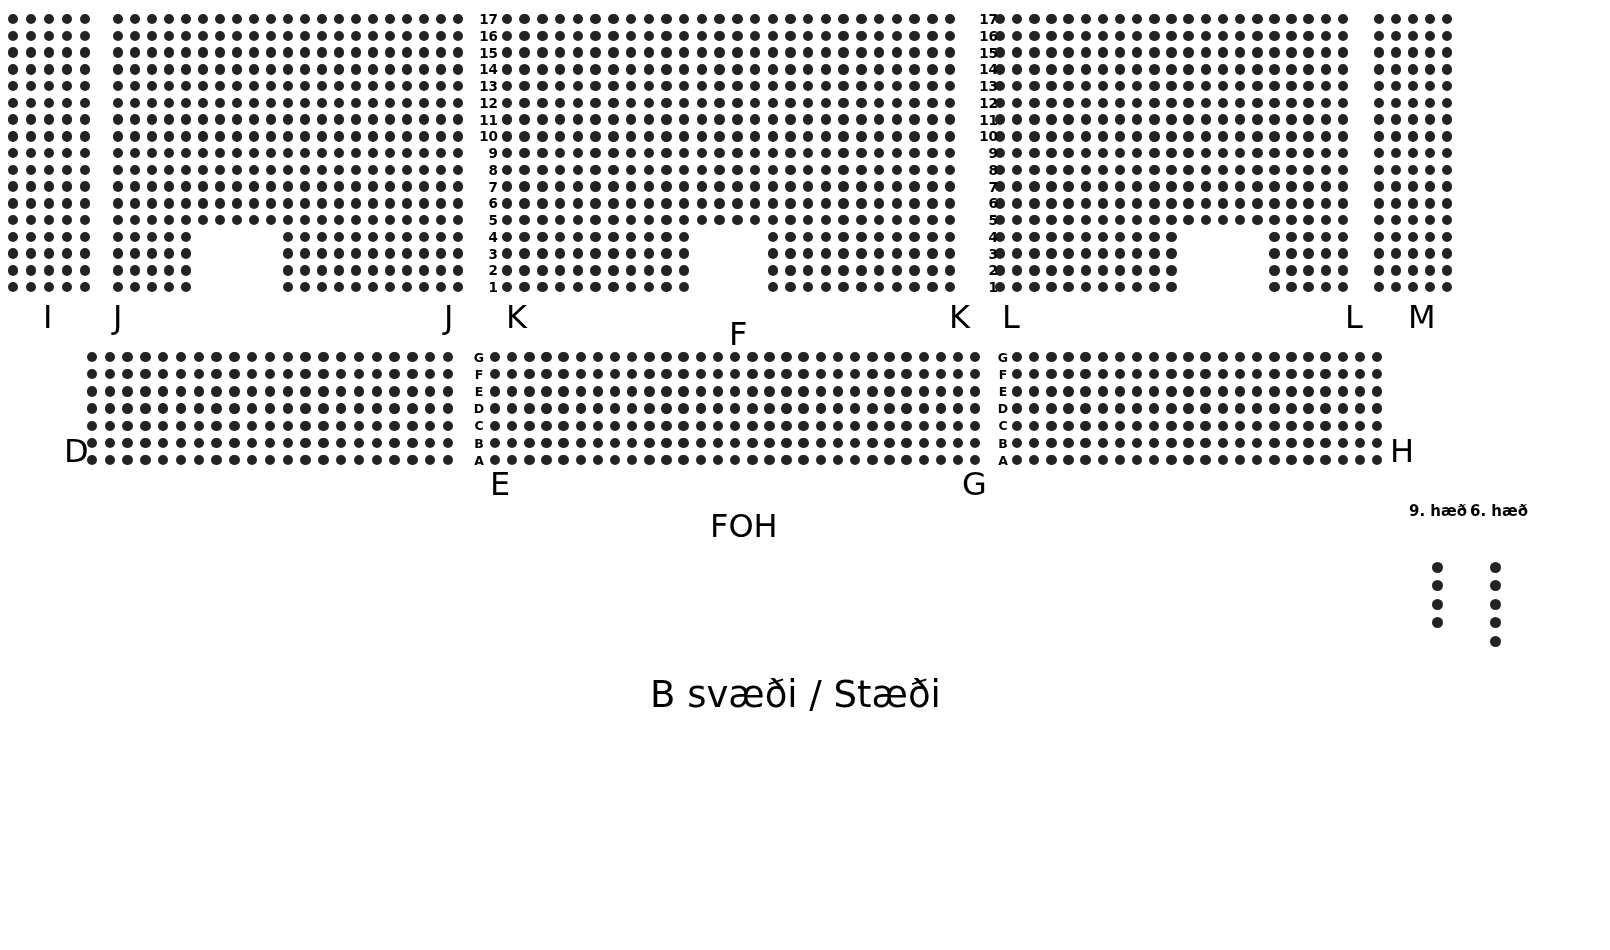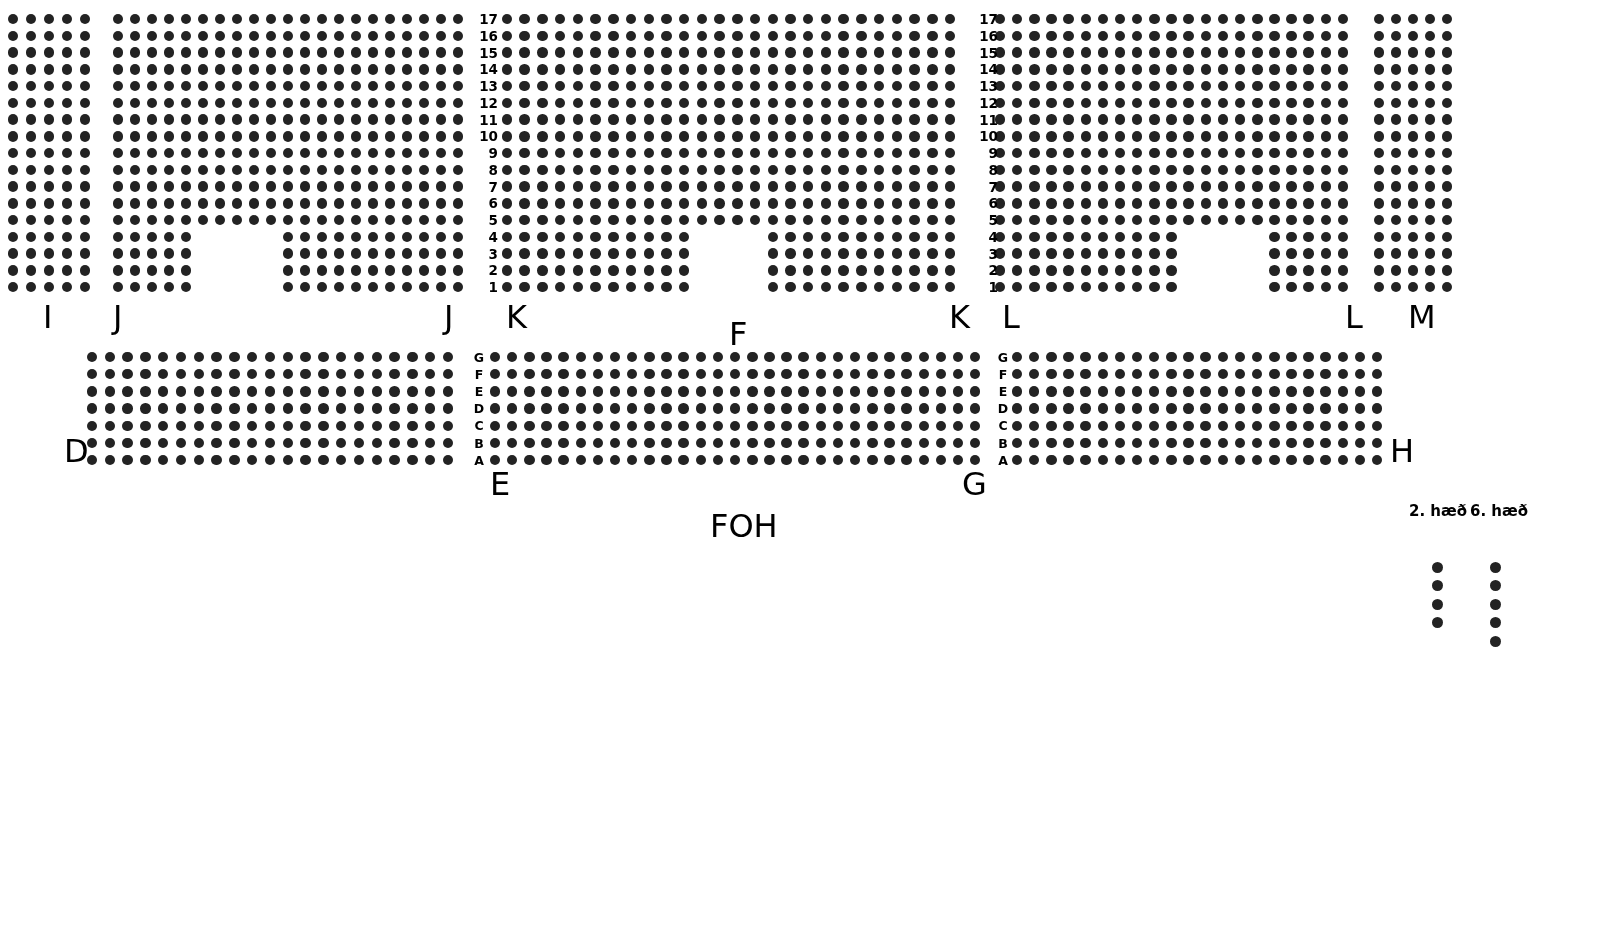--- a/index.html
+++ b/index.html
@@ -1879,27 +1879,28 @@
       <div class="sec-label" style="left: 1002px; top: 301px;">L</div>
       <div class="sec-label" style="left: 1345px; top: 301px;">L</div>
       <div class="sec-label" style="left: 1408px; top: 301px;">M</div>
       <div class="sec-label" style="left: 64px; top: 435px;">D</div>
       <div class="sec-label" style="left: 490px; top: 468px;">E</div>
       <div class="sec-label" style="left: 962px; top: 468px;">G</div>
       <div class="sec-label" style="left: 1390px; top: 435px;">H</div>
     </div>
   <div class="foh-label" style="left: 710px; top: 510px;">FOH</div>
   <div id="legend">
-    <span class="legend-label" id="legend-label-0" style="left: 1409px; top: 503px;">2. hæð</span>
+    <span class="legend-label" id="legend-label-0" style="left: 1409px; top: 503px;">9. hæð</span>
     <span class="legend-label" id="legend-label-1" style="left: 1470px; top: 503px;">6. hæð</span>
     <div id="legend-dots">
         <div class="dot" style="left: 1431.5px; top: 561.5px; width: 11px; height: 11px; background: rgb(35, 35, 35);"></div>
         <div class="dot" style="left: 1431.5px; top: 580px; width: 11px; height: 11px; background: rgb(35, 35, 35);"></div>
         <div class="dot" style="left: 1431.5px; top: 598.5px; width: 11px; height: 11px; background: rgb(35, 35, 35);"></div>
         <div class="dot" style="left: 1431.5px; top: 617px; width: 11px; height: 11px; background: rgb(35, 35, 35);"></div>
         <div class="dot" style="left: 1489.5px; top: 561.5px; width: 11px; height: 11px; background: rgb(35, 35, 35);"></div>
         <div class="dot" style="left: 1489.5px; top: 580px; width: 11px; height: 11px; background: rgb(35, 35, 35);"></div>
         <div class="dot" style="left: 1489.5px; top: 598.5px; width: 11px; height: 11px; background: rgb(35, 35, 35);"></div>
         <div class="dot" style="left: 1489.5px; top: 617px; width: 11px; height: 11px; background: rgb(35, 35, 35);"></div>
         <div class="dot" style="left: 1489.5px; top: 635.5px; width: 11px; height: 11px; background: rgb(35, 35, 35);"></div>
       </div>
   </div>
+  <div class="map-title" style="left: 650px; top: 675px;">B svæði / Stæði</div>
 </div>
 
 </body></html>

